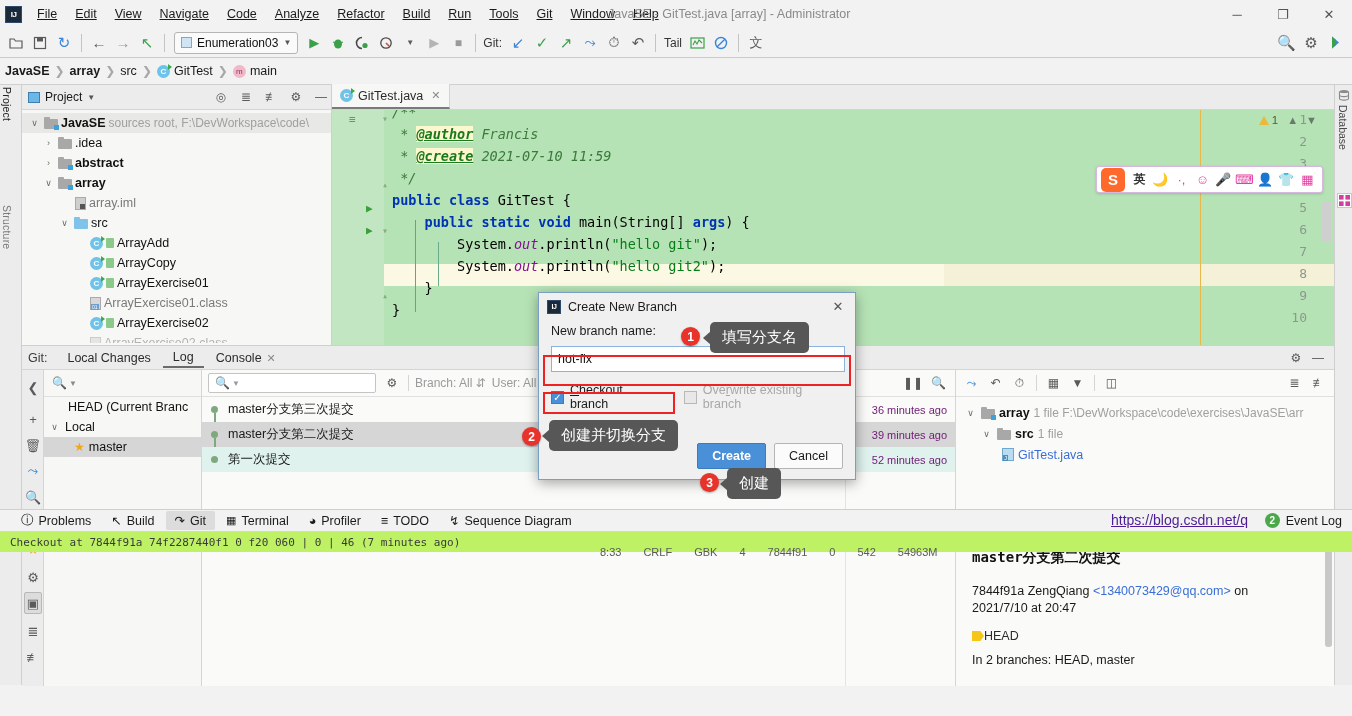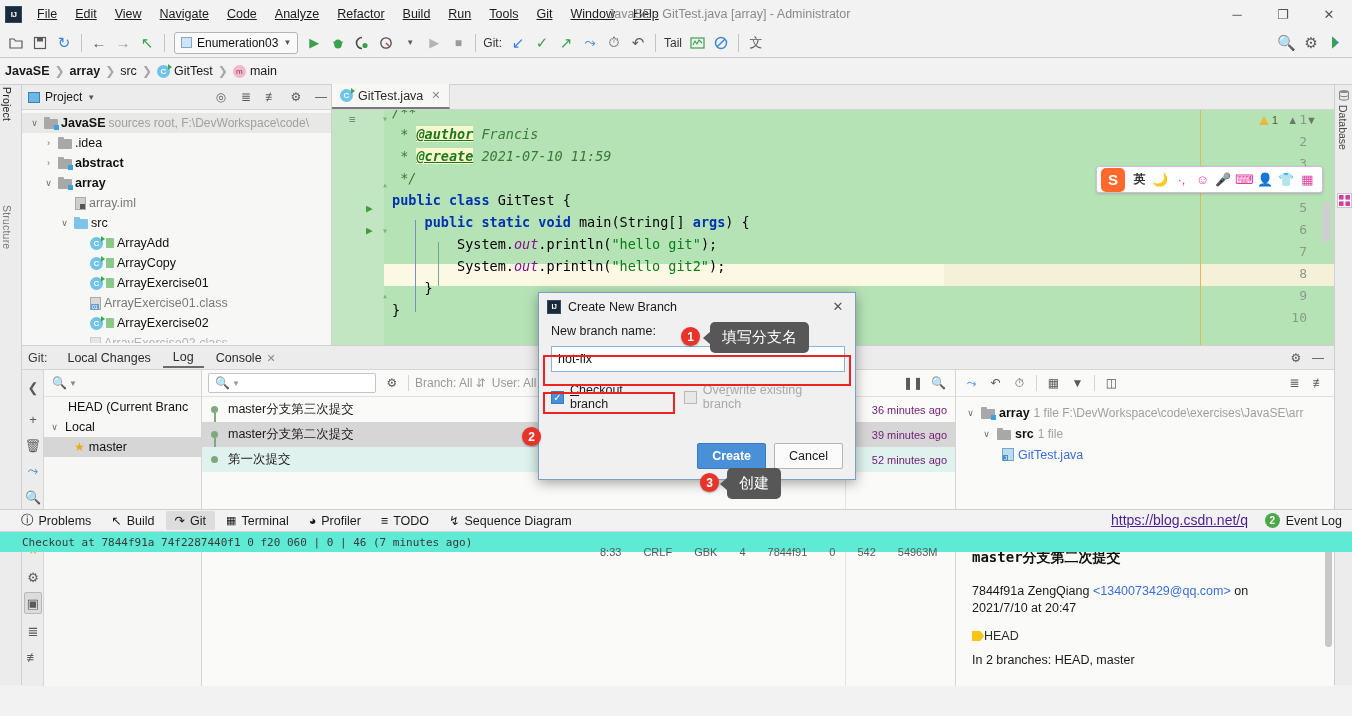--- a/index.html
+++ b/index.html
@@ -277,22 +277,22 @@
   .sb-item.sel{background:#dcdcdc;border-radius:2px;}
   .sb-right{margin-left:auto;display:flex;align-items:center;gap:6px;padding-right:10px;}
   .evtbadge{width:15px;height:15px;border-radius:50%;background:#4aa84a;color:#fff;
     font-size:10px;display:flex;align-items:center;justify-content:center;font-weight:bold;}
   .watermark{
     position:absolute;right:104px;bottom:24px;font-size:14px;color:#4c1d95;
     pointer-events:none;white-space:nowrap;text-decoration:underline;
   }
   .bottomline{
     position:absolute;bottom:0;left:0;width:1352px;height:21px;
-    background:#5eead4;border-top:1px solid #d5d5d5;overflow:hidden;
-    font-size:11px;color:#3a3a3a;padding-left:22px;line-height:21px;
+    background:#bef264;border-top:1px solid #d5d5d5;overflow:hidden;
+    font-size:11px;color:#3a3a3a;padding-left:10px;line-height:21px;
     font-family:"DejaVu Sans Mono","Liberation Mono",monospace;
   }
   .bottomline2{
     position:absolute;bottom:-6px;left:600px;font-size:11px;color:#5a5a5a;
     display:flex;gap:22px;
   }
   .dialog{
     position:absolute;left:538px;top:292px;width:318px;height:188px;
     background:#f0f0f0;border:1px solid #7a9fc4;
     box-shadow:0 3px 12px rgba(0,0,0,0.35);
@@ -840,20 +840,21 @@
     </div>
   </div>
 
   <div class="redbox" style="left:543px;top:355px;width:308px;height:31px;z-index:58;"></div>
   <div class="redbox" style="left:543px;top:392px;width:132px;height:22px;z-index:58;"></div>
 
   <div class="anno-num" style="left:681px;top:327px;">1</div>
   <div class="callout" style="left:710px;top:322px;">填写分支名</div>
 
   <div class="anno-num" style="left:522px;top:427px;">2</div>
+  <div class="callout" style="left:549px;top:420px;">创建并切换分支</div>
 
   <div class="anno-num" style="left:700px;top:473px;">3</div>
   <div class="callout" style="left:727px;top:468px;">创建</div>
 
   <div class="statusbar">
     <div class="sb-item">
       <span>ⓘ</span>
       <span>Problems</span>
     </div>
     <div class="sb-item">

